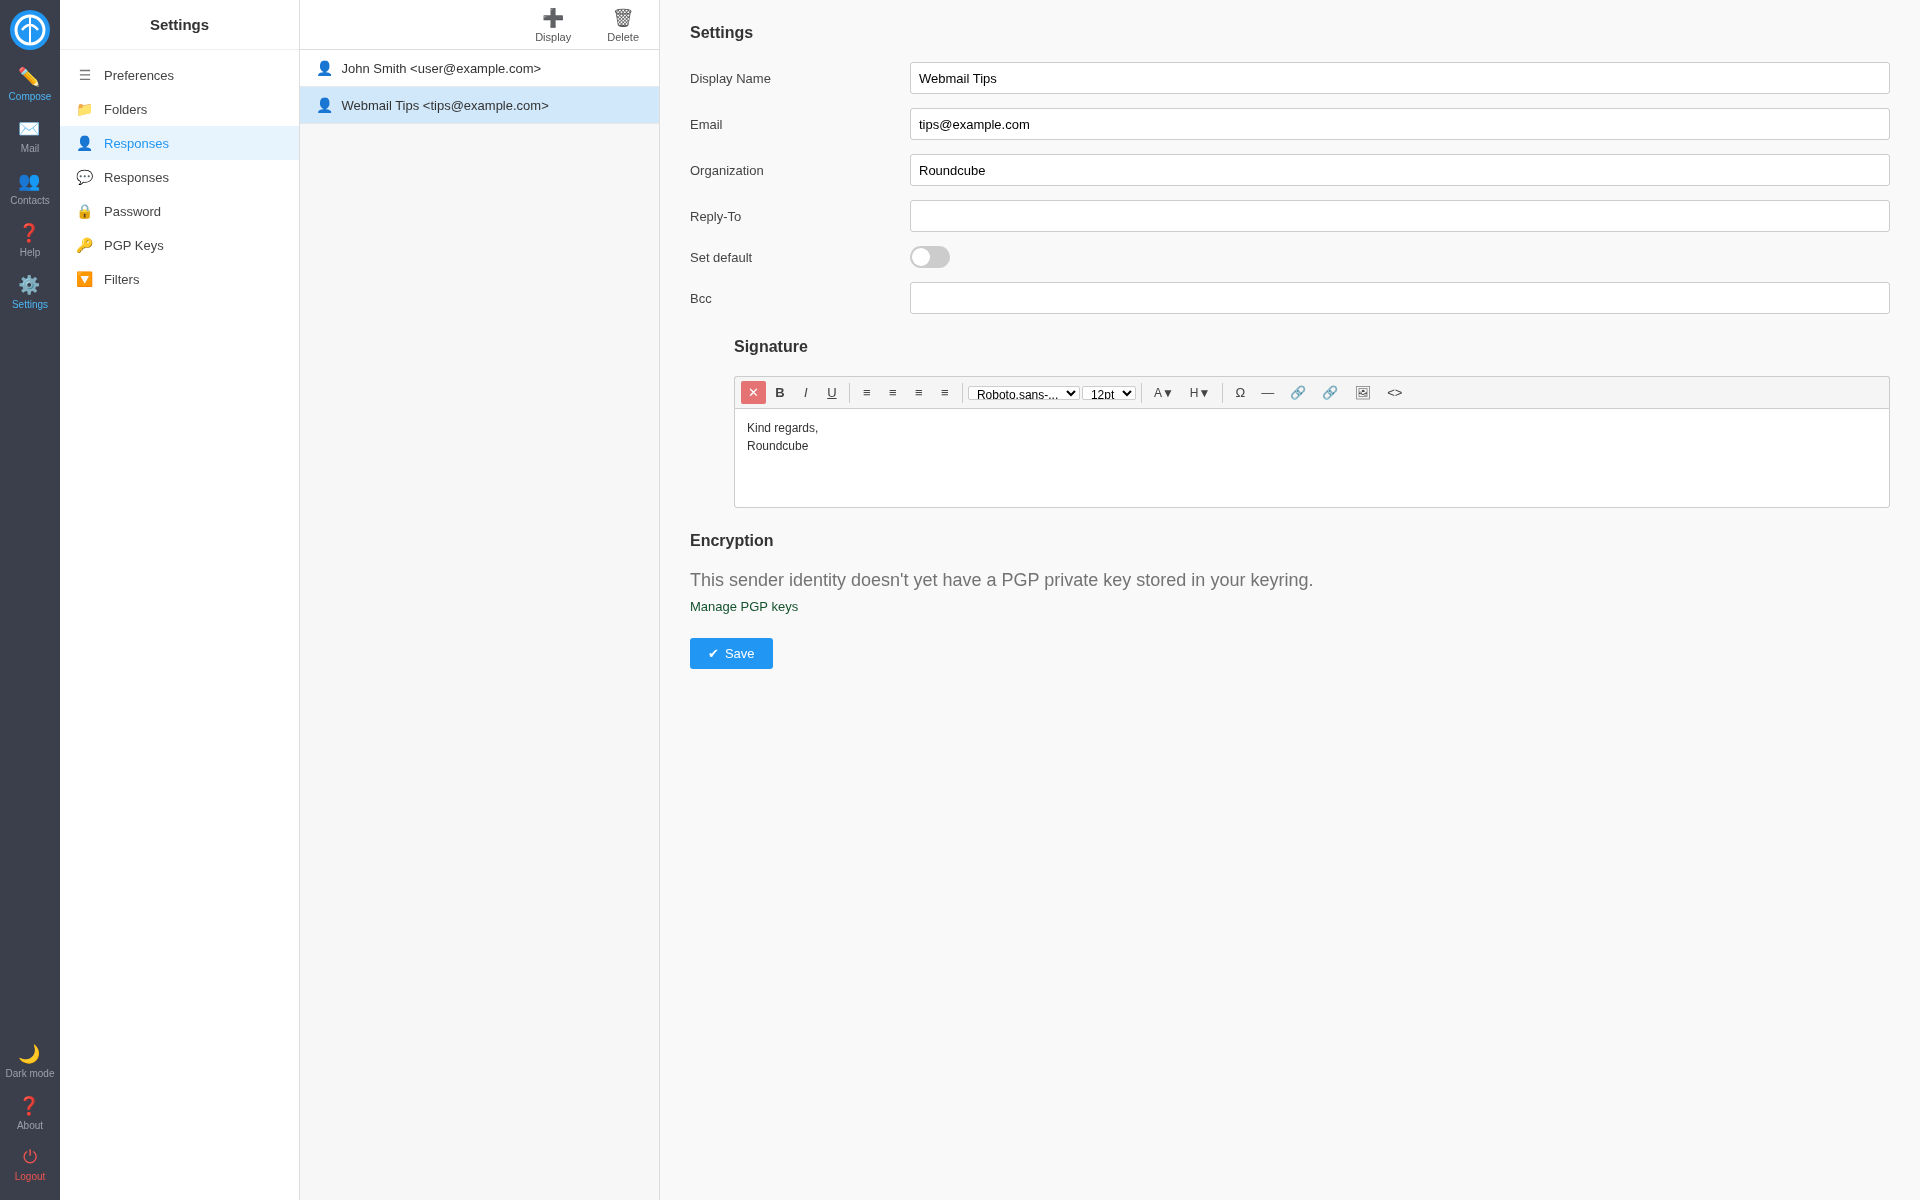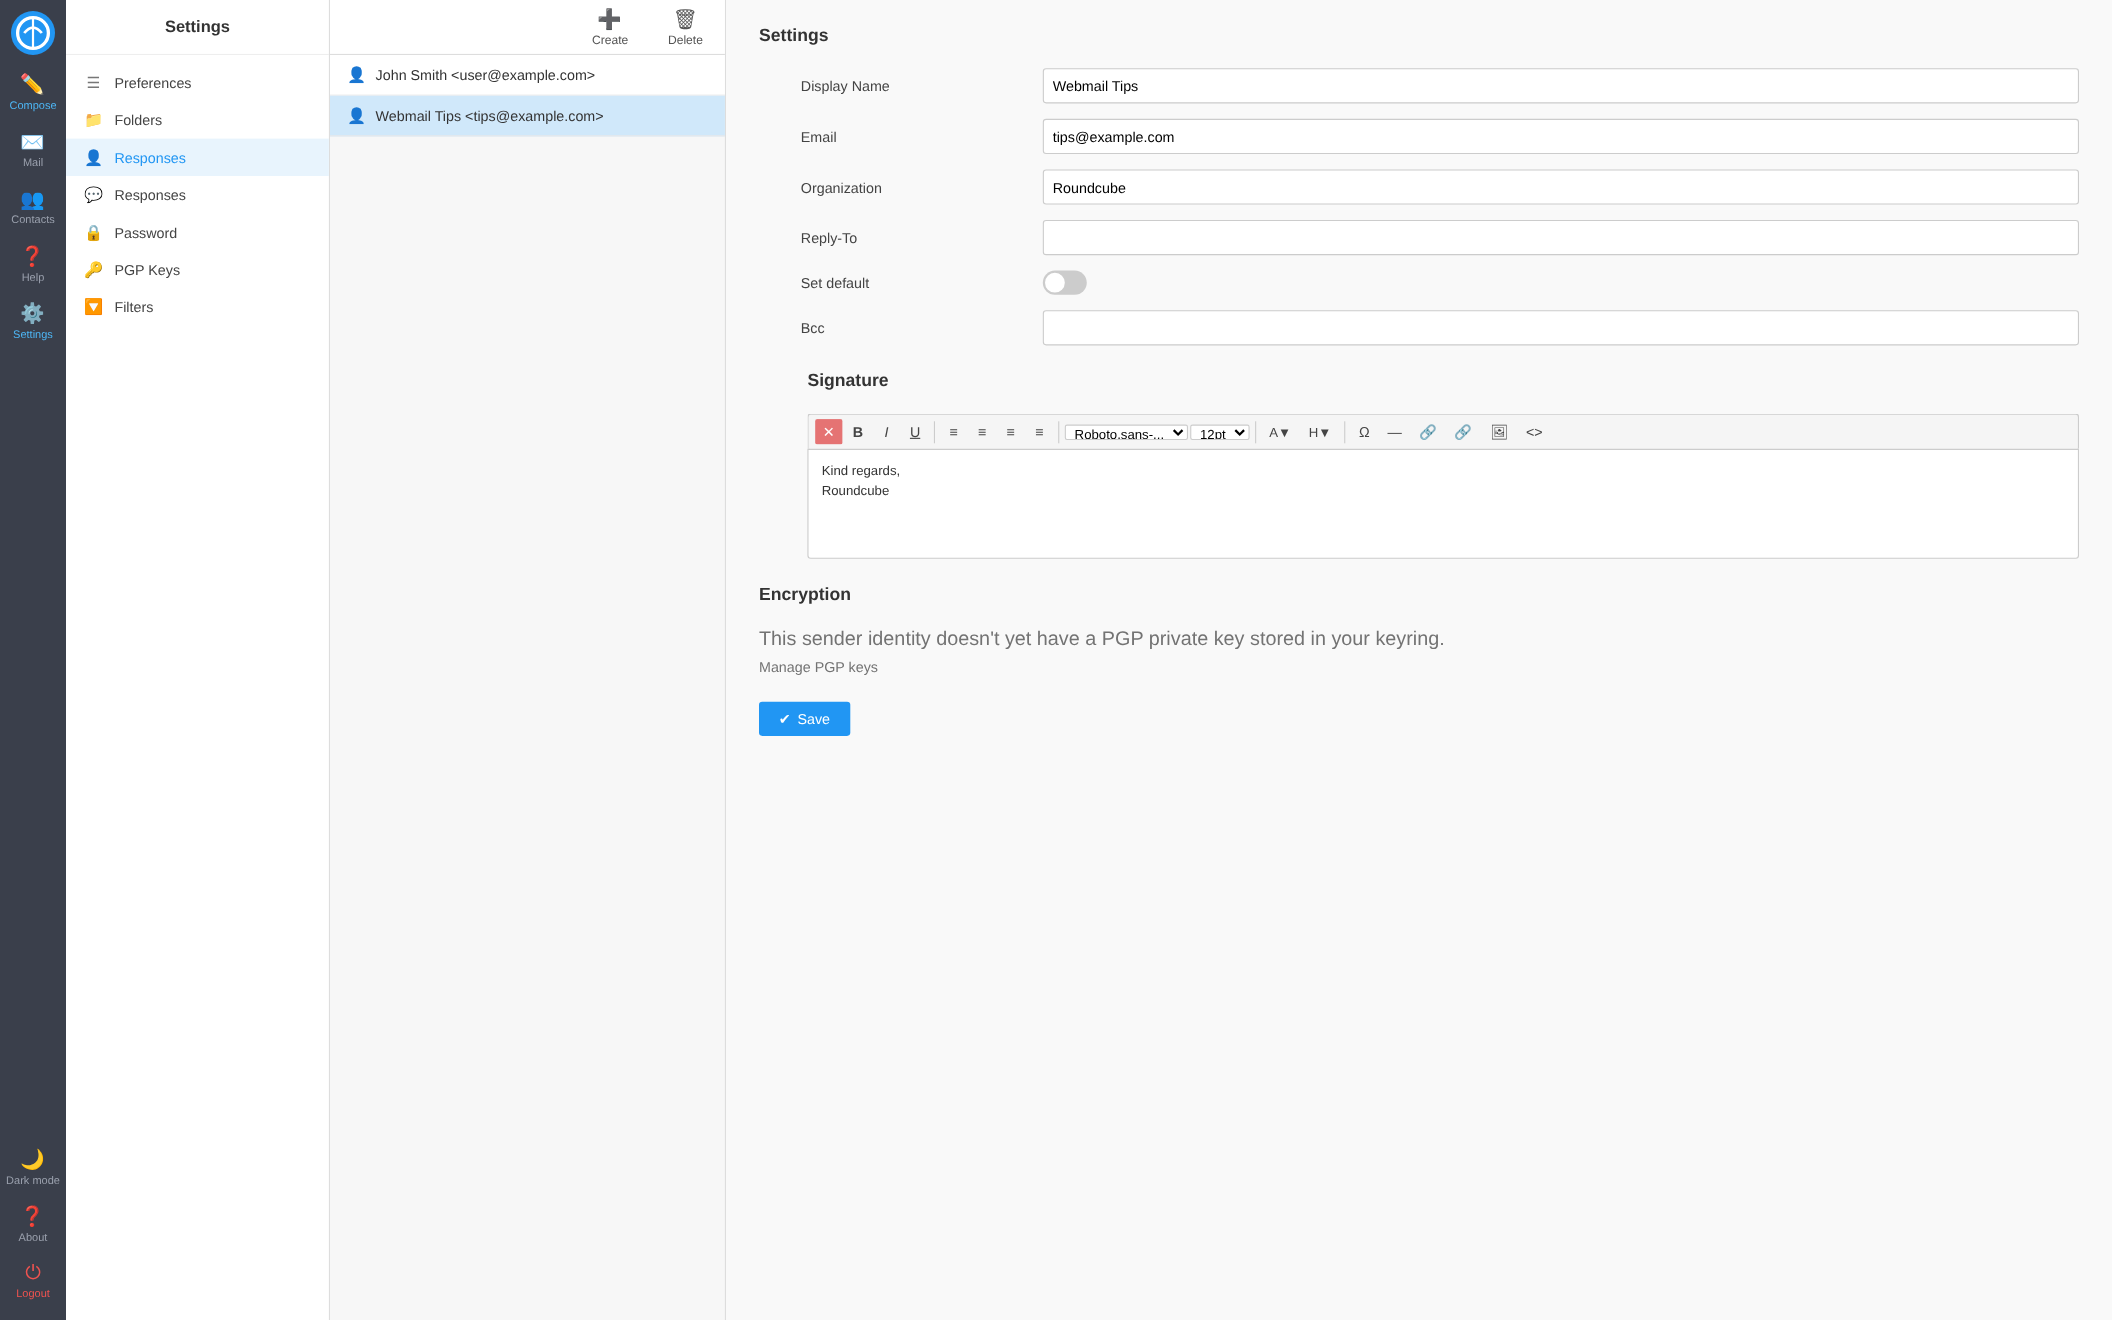--- a/index.html
+++ b/index.html
@@ -138,21 +138,20 @@
     .form-row {
       display: flex;
       align-items: center;
       margin-bottom: 14px;
     }
     .form-label {
       width: 220px;
       font-size: 13px;
       color: #444;
       flex-shrink: 0;
-      margin-left: 38px;
     }
     .form-input {
       flex: 1;
       height: 32px;
       border: 1px solid #ccc;
       border-radius: 3px;
       padding: 0 8px;
       font-size: 13px;
       background: #fff;
       outline: none;
@@ -220,21 +219,21 @@
       min-height: 100px;
       padding: 10px 12px;
       font-size: 12px;
       color: #333;
       line-height: 1.5;
     }
 
     
     .encryption-section { margin-top: 24px; }
     .encryption-note { font-size: 18px; color: #737373; margin-bottom: 8px; }
-    .manage-pgp-link { color: #737373; font-size: 13px; cursor: pointer; text-decoration: none; }
+    .manage-pgp-link { color: #14532d; font-size: 13px; cursor: pointer; text-decoration: none; }
 
     
     .save-btn {
       margin-top: 24px;
       background: #2196F3;
       color: #fff;
       border: none;
       padding: 8px 18px;
       border-radius: 3px;
       font-size: 13px;
@@ -327,21 +326,21 @@
       <span class="item-icon">🔽</span>
       <span>Filters</span>
     </div>
   </div>
 </div>
 
 <div class="identity-panel">
   <div class="identity-toolbar">
     <button class="toolbar-btn">
       <span class="tb-icon">➕</span>
-      <span>Create</span>
+      <span>Display</span>
     </button>
     <button class="toolbar-btn">
       <span class="tb-icon">🗑</span>
       <span>Delete</span>
     </button>
   </div>
   <div class="identity-list">
     <div class="identity-item">
       <span class="id-icon">👤</span>
       <span>John Smith &lt;user@example.com&gt;</span>

